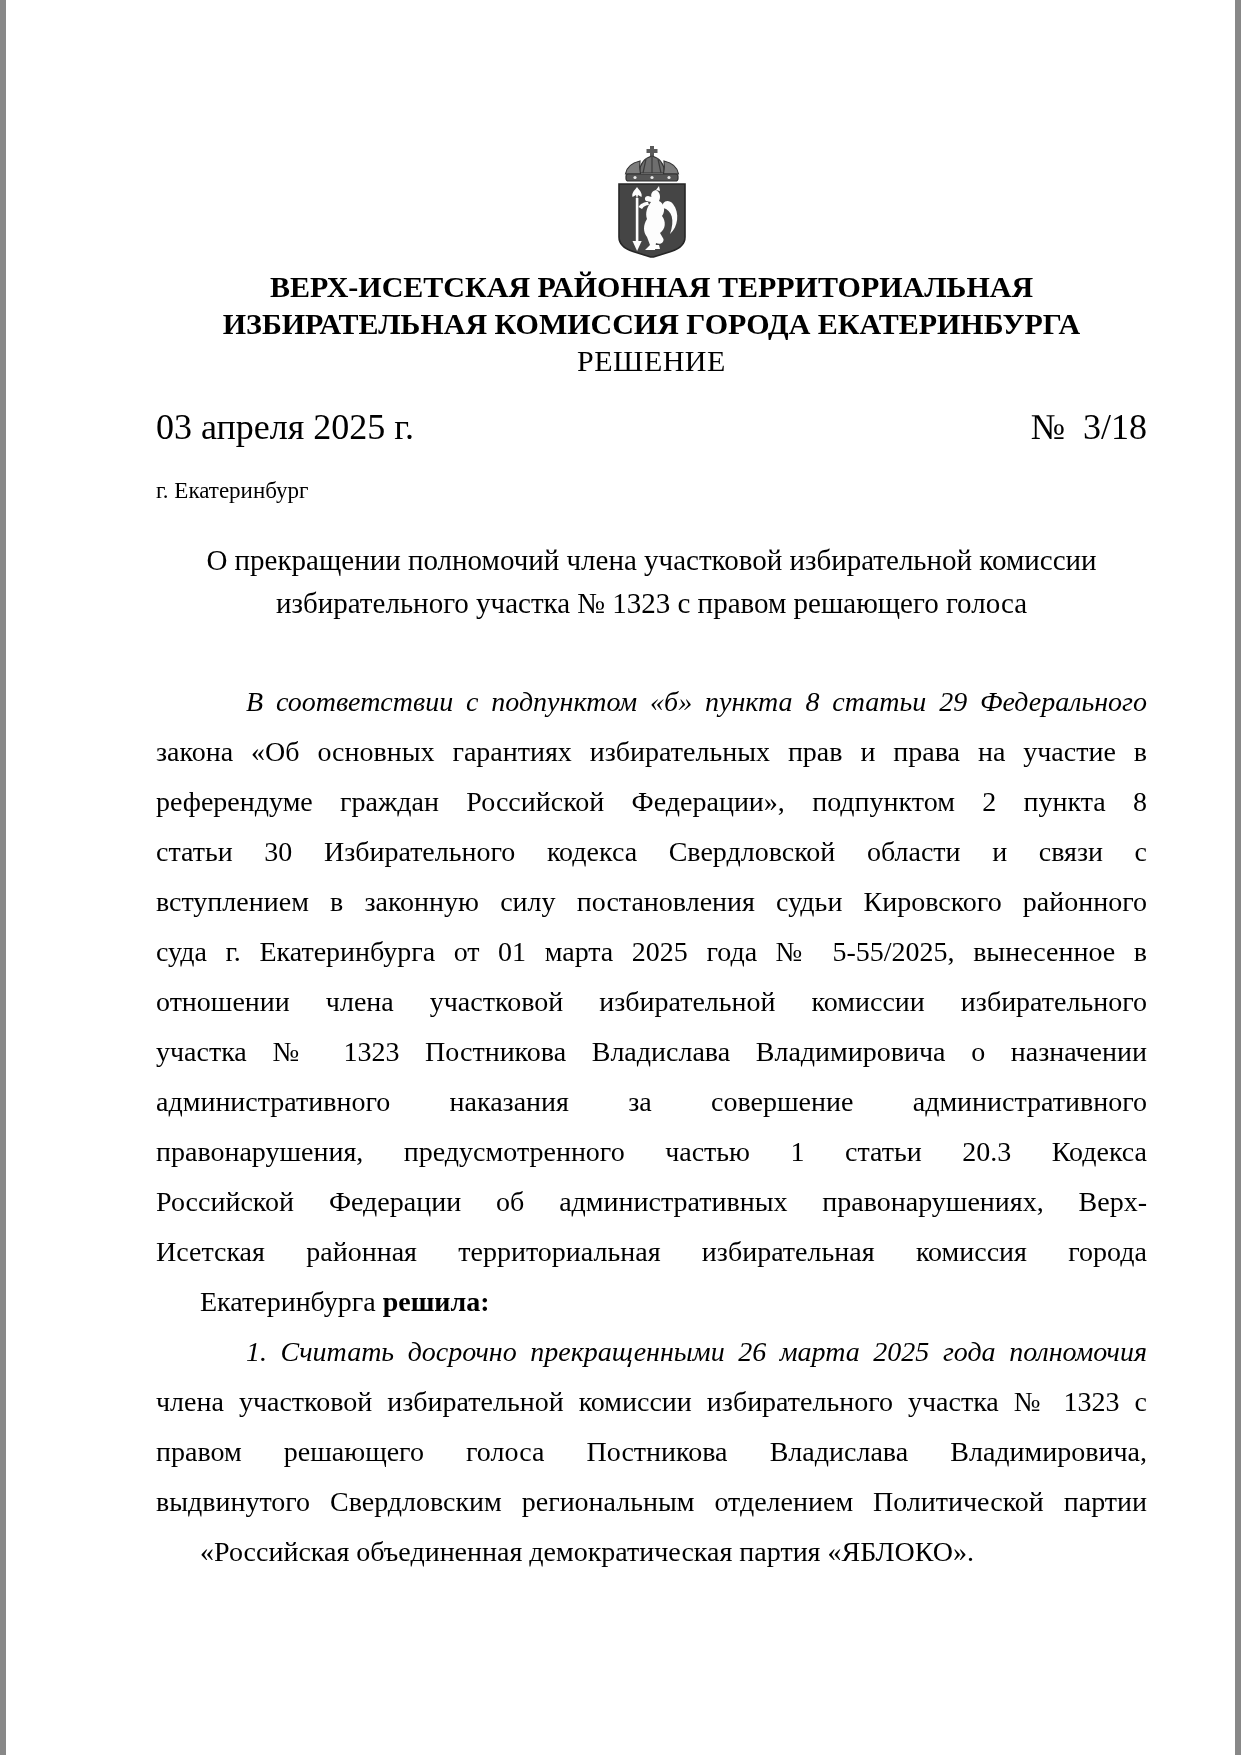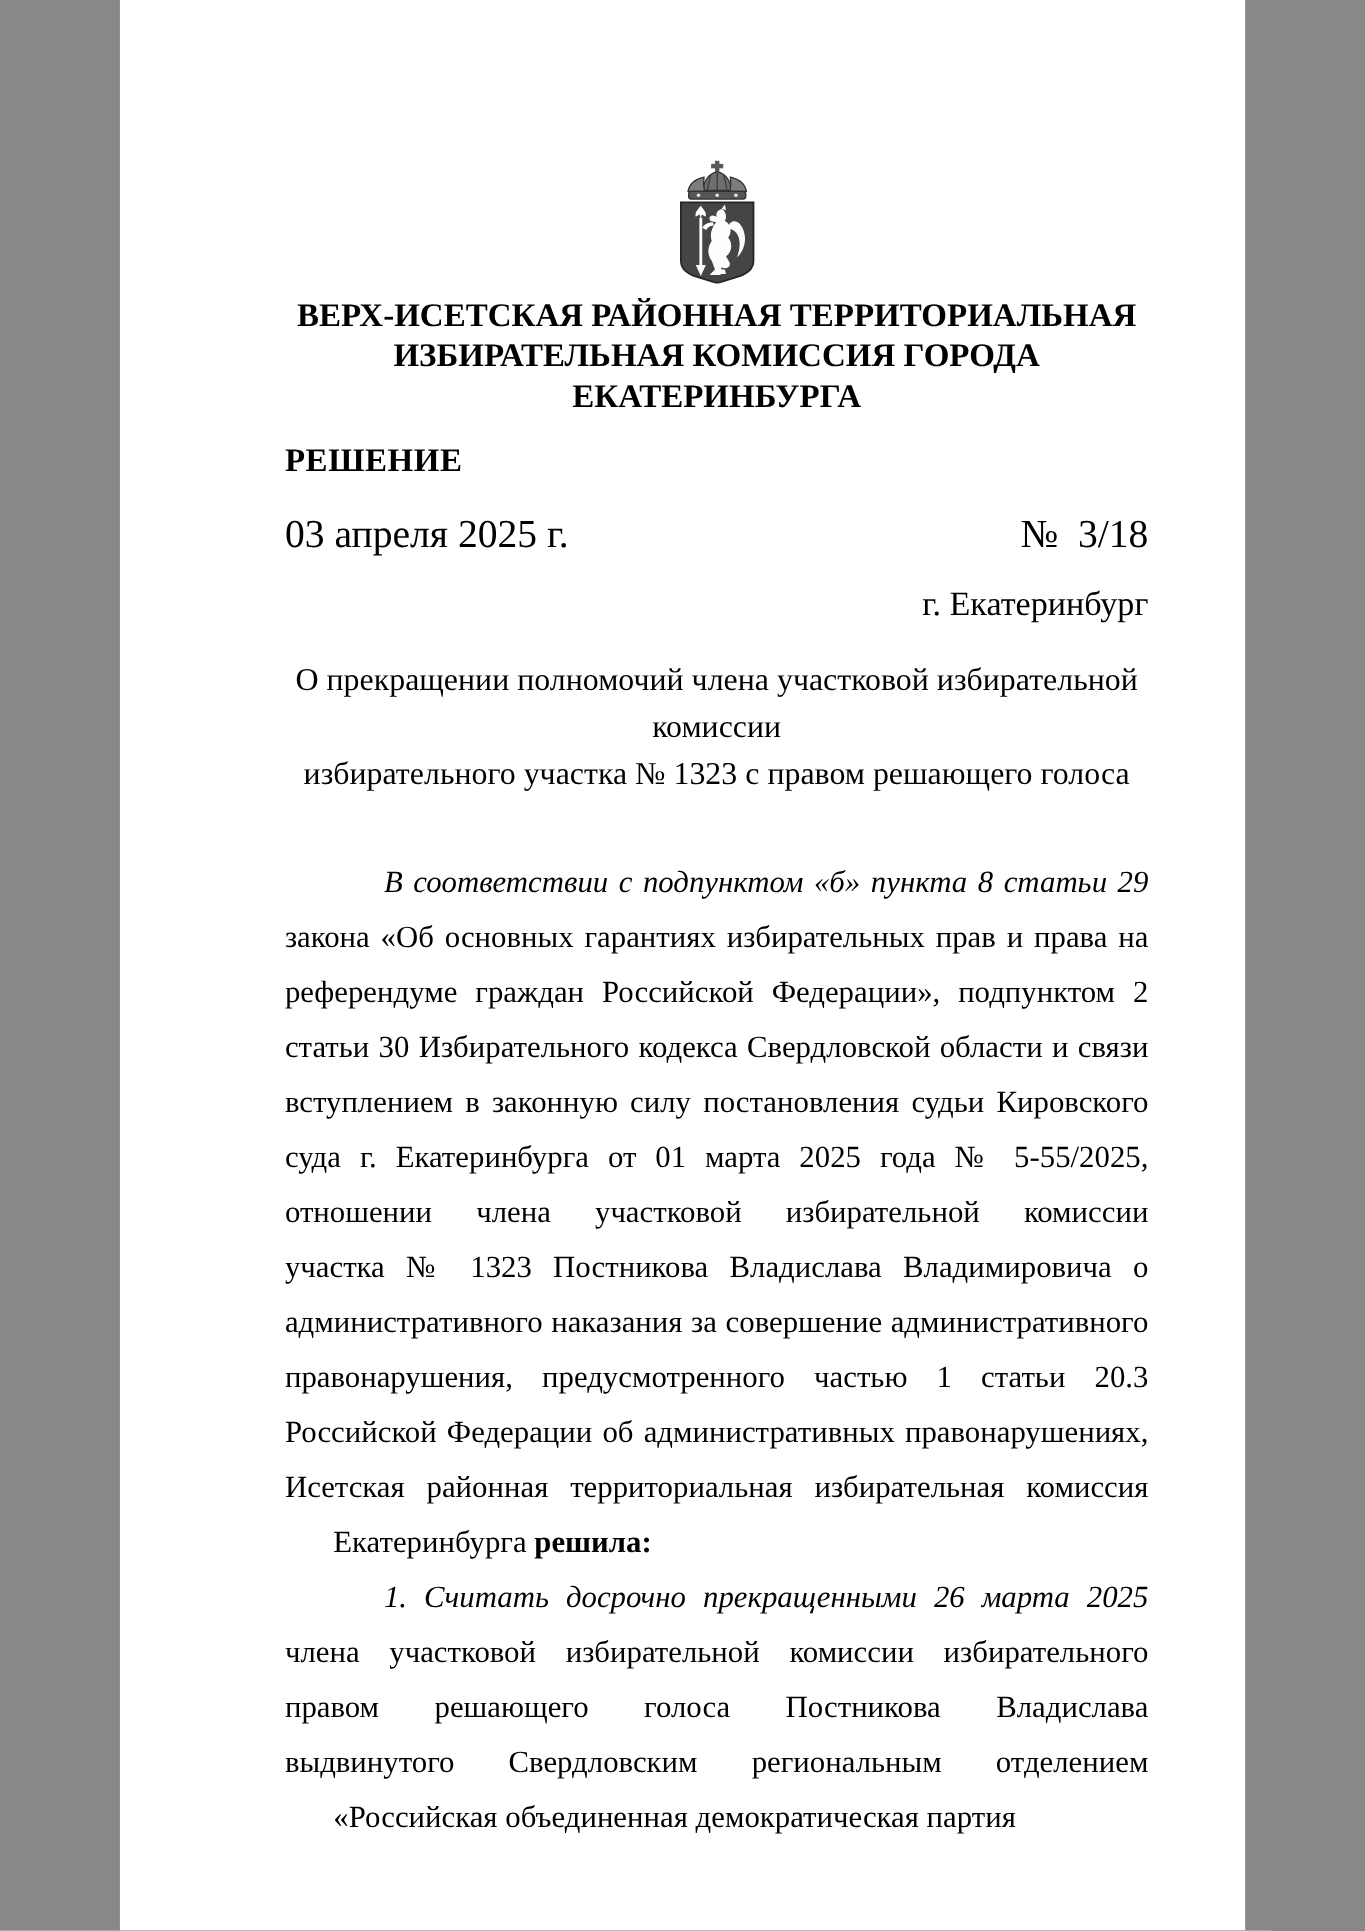--- a/index.html
+++ b/index.html
@@ -1,18 +1,18 @@
 <!DOCTYPE html>
 <html lang="ru"><head>
 <meta charset="utf-8">
 <style>
   html,body { margin:0; padding:0; background:#888; }
   .page {
     position: relative;
-    width: 1023px;
+    width: 1229px;
     height: 1755px;
     margin: 0 auto;
     background: #ffffff;
     font-family: "Liberation Serif", "DejaVu Serif", serif;
     color: #000;
     overflow: hidden;
   }
   .content {
     padding-left: 150px;
     padding-right: 88px;
@@ -25,39 +25,39 @@
     box-sizing: content-box;
   }
   .org-title {
     margin-top: 10px;
     text-align: center;
     font-weight: bold;
     font-size: 30px;
     line-height: 37px;
   }
   .doc-type {
-    margin-top: 21px;
-    font-weight: bold;
+    text-align: center;
+    font-weight: normal;
     font-size: 30px;
     line-height: 37px;
     letter-spacing: 0.5px;
   }
   .date-row {
     margin-top: 30px;
     display: flex;
     justify-content: space-between;
     align-items: baseline;
     font-size: 36px;
     line-height: 37px;
   }
   .doc-number { white-space: pre; }
   .city {
     margin-top: 26px;
-    text-align: right;
-    font-size: 31px;
+    text-align: left;
+    font-size: 23px;
     line-height: 37px;
   }
   .subject {
     margin-top: 30px;
     text-align: center;
     font-weight: normal;
     font-size: 29px;
     line-height: 43px;
   }
   .body-block {

